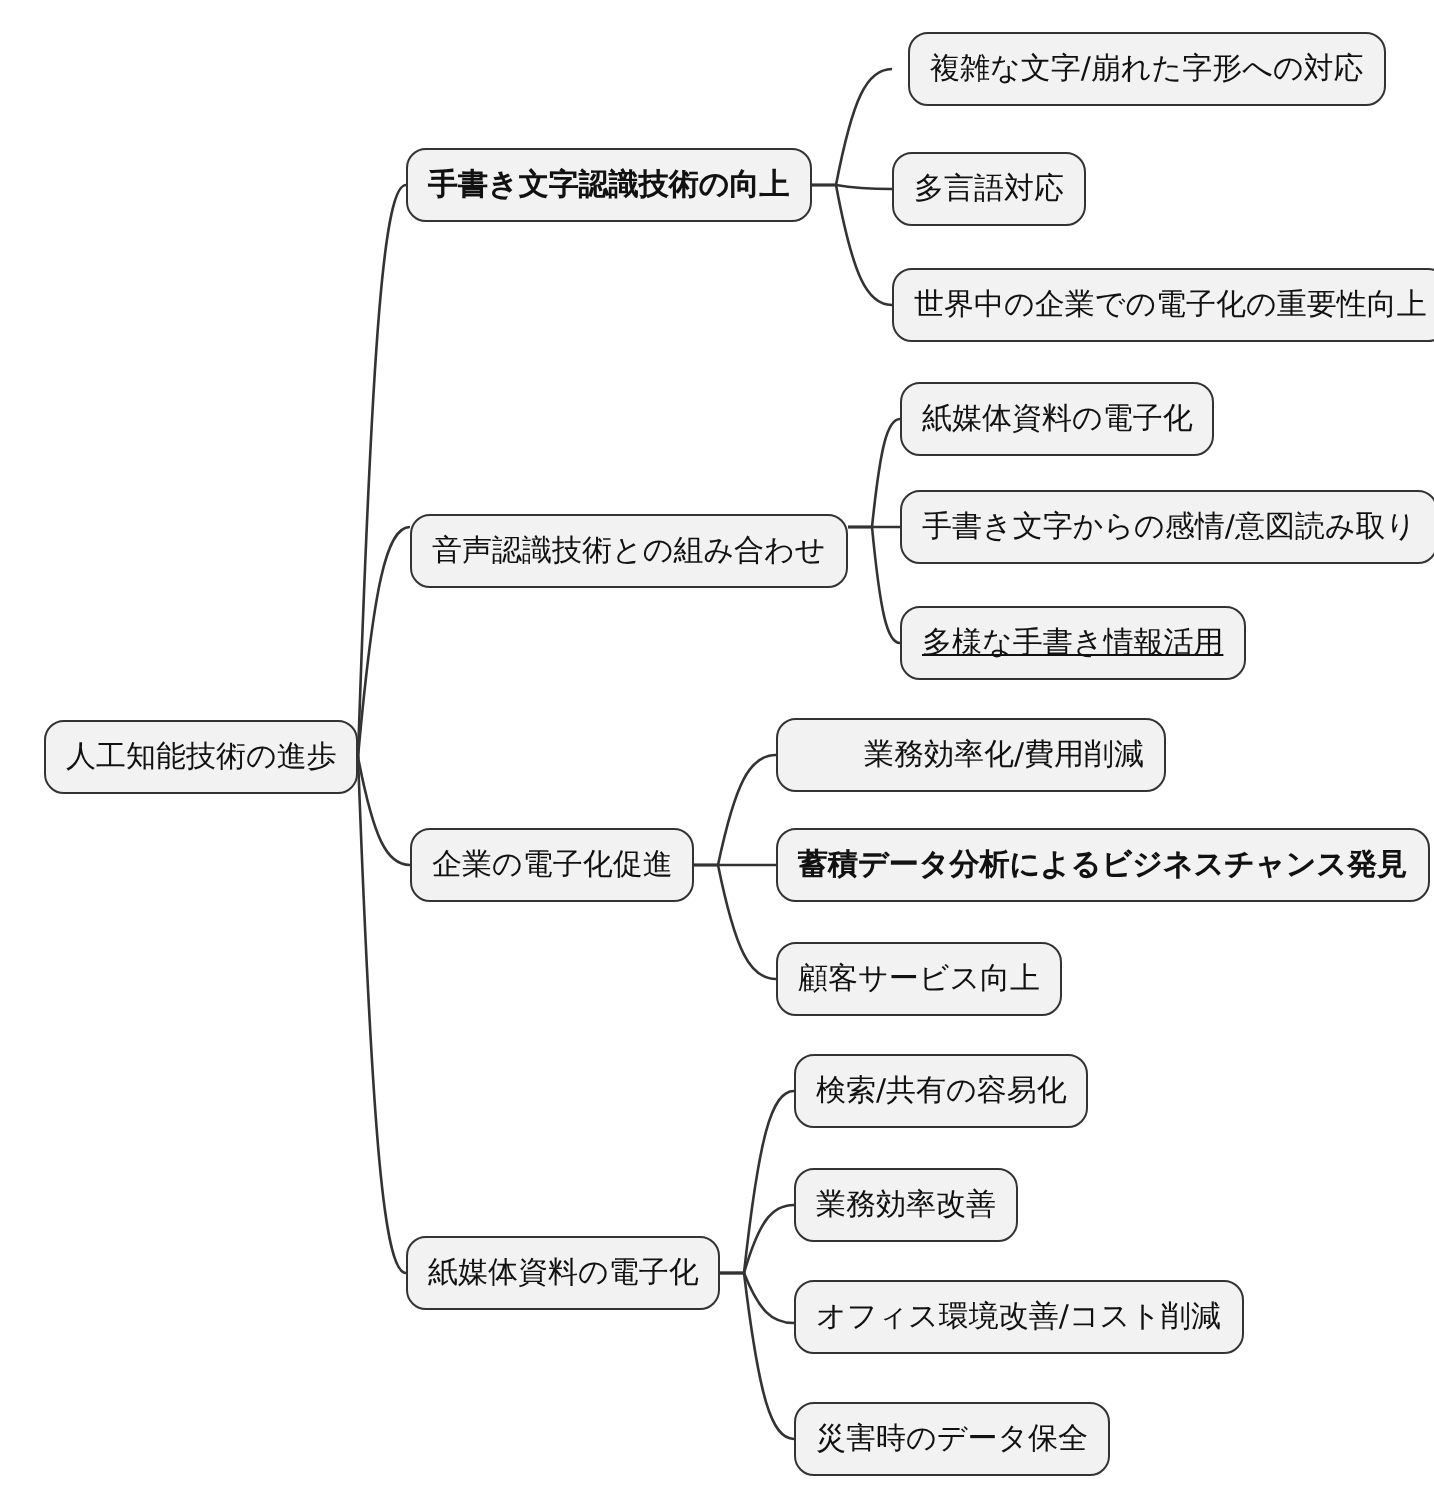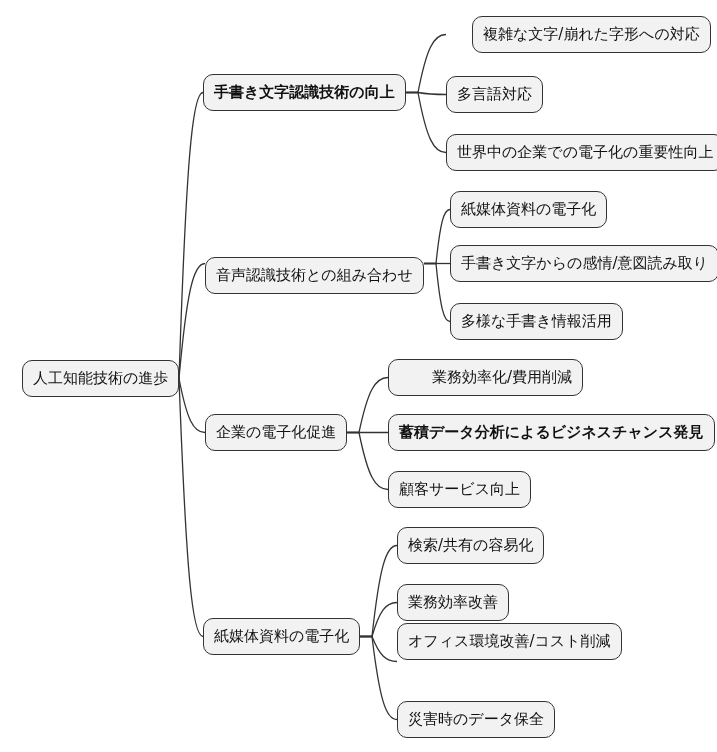--- a/index.html
+++ b/index.html
@@ -59,30 +59,30 @@
       <path d="M 347 432.5 L 359 432.5 C 367.7 475.25 374.95 489.5 388 489.5"></path>
       <path d="M 167 378.5 L 179 378.5 C 186.2 572 192.2 636.5 203 636.5"></path>
       <path d="M 360 636.5 L 372 636.5 C 379.5 568.25 385.75 545.5 397 545.5"></path>
       <path d="M 360 636.5 L 372 636.5 C 379.5 611 385.75 602.5 397 602.5"></path>
       <path d="M 360 636.5 L 372 636.5 C 379.5 655.25 385.75 661.5 397 661.5"></path>
       <path d="M 360 636.5 L 372 636.5 C 379.5 698.75 385.75 719.5 397 719.5"></path>
     </svg>
   <div id="nodes">
       <div class="node" style="left: 10px; top: 360px; margin-left: 12px;">人工知能技術の進歩</div>
       <div class="node" style="left: 203px; top: 74px; font-weight: bold;">手書き文字認識技術の向上</div>
-      <div class="node" style="left: 472px; top: 16px;">複雑な文字/崩れた字形への対応</div>
+      <div class="node" style="left: 454px; top: 16px;">複雑な文字/崩れた字形への対応</div>
       <div class="node" style="left: 446px; top: 76px;">多言語対応</div>
       <div class="node" style="left: 446px; top: 134px;">世界中の企業での電子化の重要性向上</div>
       <div class="node" style="left: 205px; top: 257px;">音声認識技術との組み合わせ</div>
       <div class="node" style="left: 450px; top: 191px;">紙媒体資料の電子化</div>
       <div class="node" style="left: 450px; top: 245px;">手書き文字からの感情/意図読み取り</div>
-      <div class="node" style="left: 450px; top: 303px;">多様な手書き情報活用</div>
+      <div class="node" style="left: 450px; top: 303px; text-decoration: underline;">多様な手書き情報活用</div>
       <div class="node" style="left: 205px; top: 414px;">企業の電子化促進</div>
       <div class="node" style="left: 388px; top: 359px; padding-left: 43px;">業務効率化/費用削減</div>
       <div class="node" style="left: 388px; top: 414px; font-weight: bold;">蓄積データ分析によるビジネスチャンス発見</div>
       <div class="node" style="left: 388px; top: 471px;">顧客サービス向上</div>
       <div class="node" style="left: 203px; top: 618px;">紙媒体資料の電子化</div>
       <div class="node" style="left: 397px; top: 527px;">検索/共有の容易化</div>
       <div class="node" style="left: 397px; top: 584px;">業務効率改善</div>
-      <div class="node" style="left: 397px; top: 623px;">オフィス環境改善/コスト削減</div>
+      <div class="node" style="left: 397px; top: 640px;">オフィス環境改善/コスト削減</div>
       <div class="node" style="left: 397px; top: 701px;">災害時のデータ保全</div>
     </div>
 </div>
 
 </body></html>

